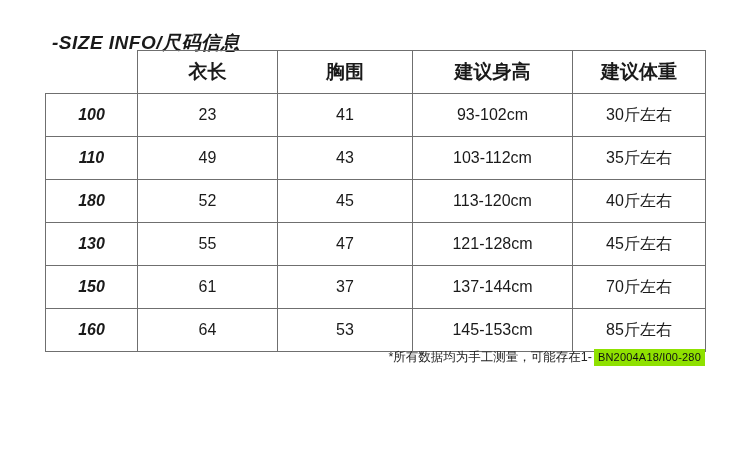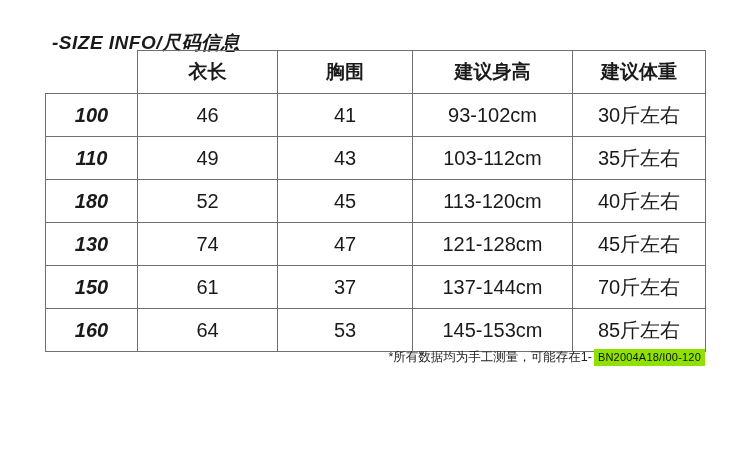--- a/index.html
+++ b/index.html
@@ -36,21 +36,21 @@
     top: 50px;
     width: 660px;
     border-collapse: collapse;
     table-layout: fixed;
   }
   table.size-table td {
     border: 1px solid #6f6f6f;
     height: 42px;
     text-align: center;
     vertical-align: middle;
-    font-size: 20px;
+    font-size: 16px;
     padding: 0;
   }
   
   col.c0 { width: 92px; }
   col.c1 { width: 140px; }
   col.c2 { width: 135px; }
   col.c3 { width: 160px; }
   col.c4 { width: 133px; }
 
   tr.header-row td {
@@ -110,21 +110,21 @@
       <tr class="header-row">
         <td class="corner"></td>
         <td>衣长</td>
         <td>胸围</td>
         <td>建议身高</td>
         <td>建议体重</td>
       </tr>
 
       <tr>
         <td class="size-cell">100</td>
-        <td class="val">46</td>
+        <td class="val">23</td>
         <td class="val">41</td>
         <td class="val">93-102cm</td>
         <td class="val">30斤左右</td>
       </tr>
 
       <tr>
         <td class="size-cell">110</td>
         <td class="val">49</td>
         <td class="val">43</td>
         <td class="val">103-112cm</td>
@@ -134,21 +134,21 @@
       <tr>
         <td class="size-cell">180</td>
         <td class="val">52</td>
         <td class="val">45</td>
         <td class="val">113-120cm</td>
         <td class="val">40斤左右</td>
       </tr>
 
       <tr>
         <td class="size-cell">130</td>
-        <td class="val">74</td>
+        <td class="val">55</td>
         <td class="val">47</td>
         <td class="val">121-128cm</td>
         <td class="val">45斤左右</td>
       </tr>
 
 
       <tr>
         <td class="size-cell">150</td>
         <td class="val">61</td>
         <td class="val">37</td>
@@ -160,16 +160,16 @@
         <td class="size-cell">160</td>
         <td class="val">64</td>
         <td class="val">53</td>
         <td class="val">145-153cm</td>
         <td class="val">85斤左右</td>
       </tr>
     </tbody>
   </table>
 
   <div class="footnote">
-    <span>*所有数据均为手工测量，可能存在1-</span><span class="code-badge">BN2004A18/I00-120</span>
+    <span>*所有数据均为手工测量，可能存在1-</span><span class="code-badge">BN2004A18/I00-280</span>
   </div>
 
 </div>
 
 </body></html>

